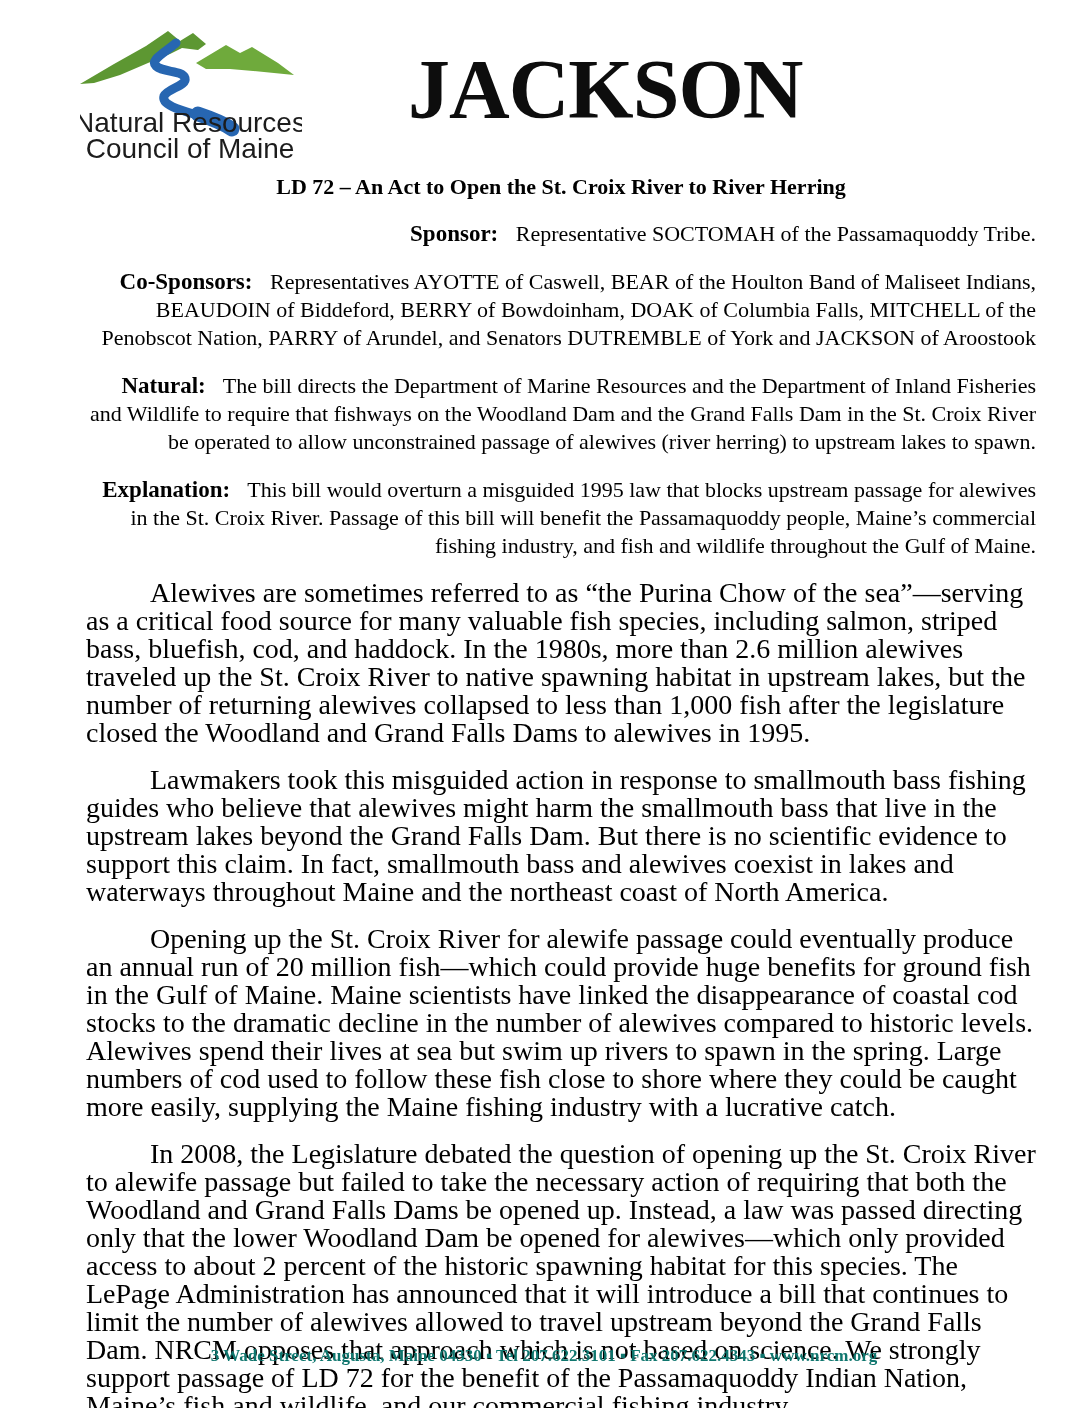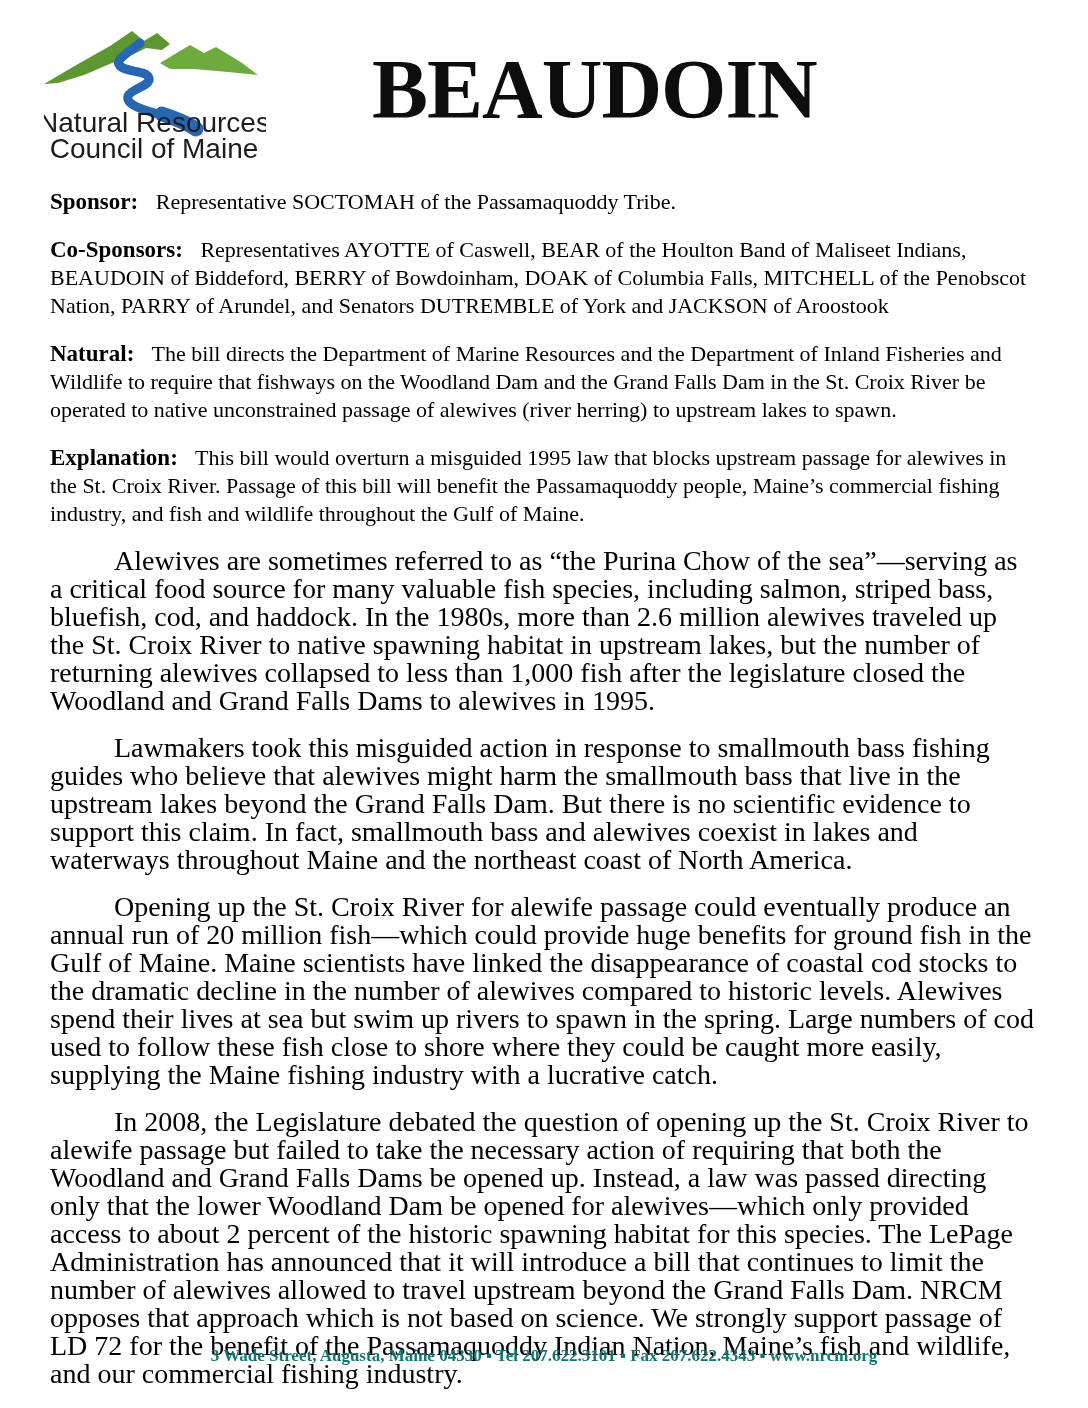--- a/index.html
+++ b/index.html
@@ -1,35 +1,35 @@
 <!DOCTYPE html>
 <html><head>
 <meta charset="utf-8">
 <style>
   html,body{margin:0;padding:0;}
   body{
     width:1088px;height:1408px;position:relative;background:#ffffff;
     font-family:"Liberation Serif",serif;color:#000;overflow:hidden;
   }
-  .page{position:absolute;inset:0;}
+  .page{position:absolute;inset:0;padding-left:36px;}
   
   .header{position:relative;height:168px;}
   .logo{position:absolute;left:44px;top:22px;width:222px;height:142px;}
   .banner{
     position:absolute;left:372px;top:44px;
     font-size:84px;font-weight:bold;letter-spacing:-1px;line-height:1.1;
     font-family:"Liberation Serif",serif;color:#0d0d0d;white-space:nowrap;
   }
   
   .content{padding:0 52px 0 50px;}
   .doc-title{
     text-align:center;font-weight:bold;font-size:22px;line-height:26px;
     margin:6px 0 0 0;
   }
-  .section{margin:20px 0 0 0;font-size:22px;line-height:28px;text-align:left;}
+  .section{margin:20px 0 0 0;font-size:22px;line-height:28px;text-align:right;}
   .section .label{font-weight:bold;font-size:23px;padding-right:12px;}
   .para{margin:19px 0 0 0;font-size:28px;line-height:28px;text-indent:64px;}
   .closing{margin:40px 0 0 0;font-size:28px;font-weight:bold;line-height:32px;}
   
   .footer{
     position:absolute;left:0;right:0;top:1346px;text-align:center;
     font-weight:bold;font-size:17px;color:#0f766e;
   }
 </style>
 </head>
@@ -48,39 +48,40 @@
 
       <g>
         <path d="M96,21 C83,32 70,38 76,44 C84,51 102,48 105,56 C107,64 88,66 84,74 C81,84 104,89 124,95 C138,99 148,103 152,107" fill="none" stroke="#2766b1" stroke-width="9" stroke-linecap="round"></path>
         <path d="M118,92 C136,98 146,103 152,107" fill="none" stroke="#2766b1" stroke-width="15" stroke-linecap="round"></path>
       </g>
 
       <text x="110" y="110" text-anchor="middle" font-family="Liberation Sans, sans-serif" font-size="28" fill="#1c1c1c">Natural Resources</text>
       <text x="110" y="136" text-anchor="middle" font-family="Liberation Sans, sans-serif" font-size="28" fill="#1c1c1c">Council of Maine</text>
     </svg>
 
-    <div class="banner">BEAUDOIN</div>
+    <div class="banner">JACKSON</div>
   </div>
 
   <div class="content">
 
+    <div class="doc-title">LD 72 – An Act to Open the St. Croix River to River Herring</div>
 
     <p class="section">
       <span class="label">Sponsor:</span>
       <span>Representative SOCTOMAH of the Passamaquoddy Tribe.</span>
     </p>
 
     <p class="section">
       <span class="label">Co-Sponsors:</span>
       <span>Representatives AYOTTE of Caswell, BEAR of the Houlton Band of Maliseet Indians, BEAUDOIN of Biddeford, BERRY of Bowdoinham, DOAK of Columbia Falls, MITCHELL of the Penobscot Nation, PARRY of Arundel, and Senators DUTREMBLE of York and JACKSON of Aroostook</span>
     </p>
 
     <p class="section">
       <span class="label">Natural:</span>
-      <span>The bill directs the Department of Marine Resources and the Department of Inland Fisheries and Wildlife to require that fishways on the Woodland Dam and the Grand Falls Dam in the St. Croix River be operated to native unconstrained passage of alewives (river herring) to upstream lakes to spawn.</span>
+      <span>The bill directs the Department of Marine Resources and the Department of Inland Fisheries and Wildlife to require that fishways on the Woodland Dam and the Grand Falls Dam in the St. Croix River be operated to allow unconstrained passage of alewives (river herring) to upstream lakes to spawn.</span>
     </p>
 
     <p class="section">
       <span class="label">Explanation:</span>
       <span>This bill would overturn a misguided 1995 law that blocks upstream passage for alewives in the St. Croix River.  Passage of this bill will benefit the Passamaquoddy people, Maine’s commercial fishing industry, and fish and wildlife throughout the Gulf of Maine.</span>
     </p>
 
     <p class="para">Alewives are sometimes referred to as “the Purina Chow of the sea”—serving as a critical food source for many valuable fish species, including salmon, striped bass, bluefish, cod, and haddock.  In the 1980s, more than 2.6 million alewives traveled up the St. Croix River to native spawning habitat in upstream lakes, but the number of returning alewives collapsed to less than 1,000 fish after the legislature closed the Woodland and Grand Falls Dams to alewives in 1995.</p>
 
     <p class="para">Lawmakers took this misguided action in response to smallmouth bass fishing guides who believe that alewives might harm the smallmouth bass that live in the upstream lakes beyond the Grand Falls Dam. But there is no scientific evidence to support this claim. In fact, smallmouth bass and alewives coexist in lakes and waterways throughout Maine and the northeast coast of North America.</p>

